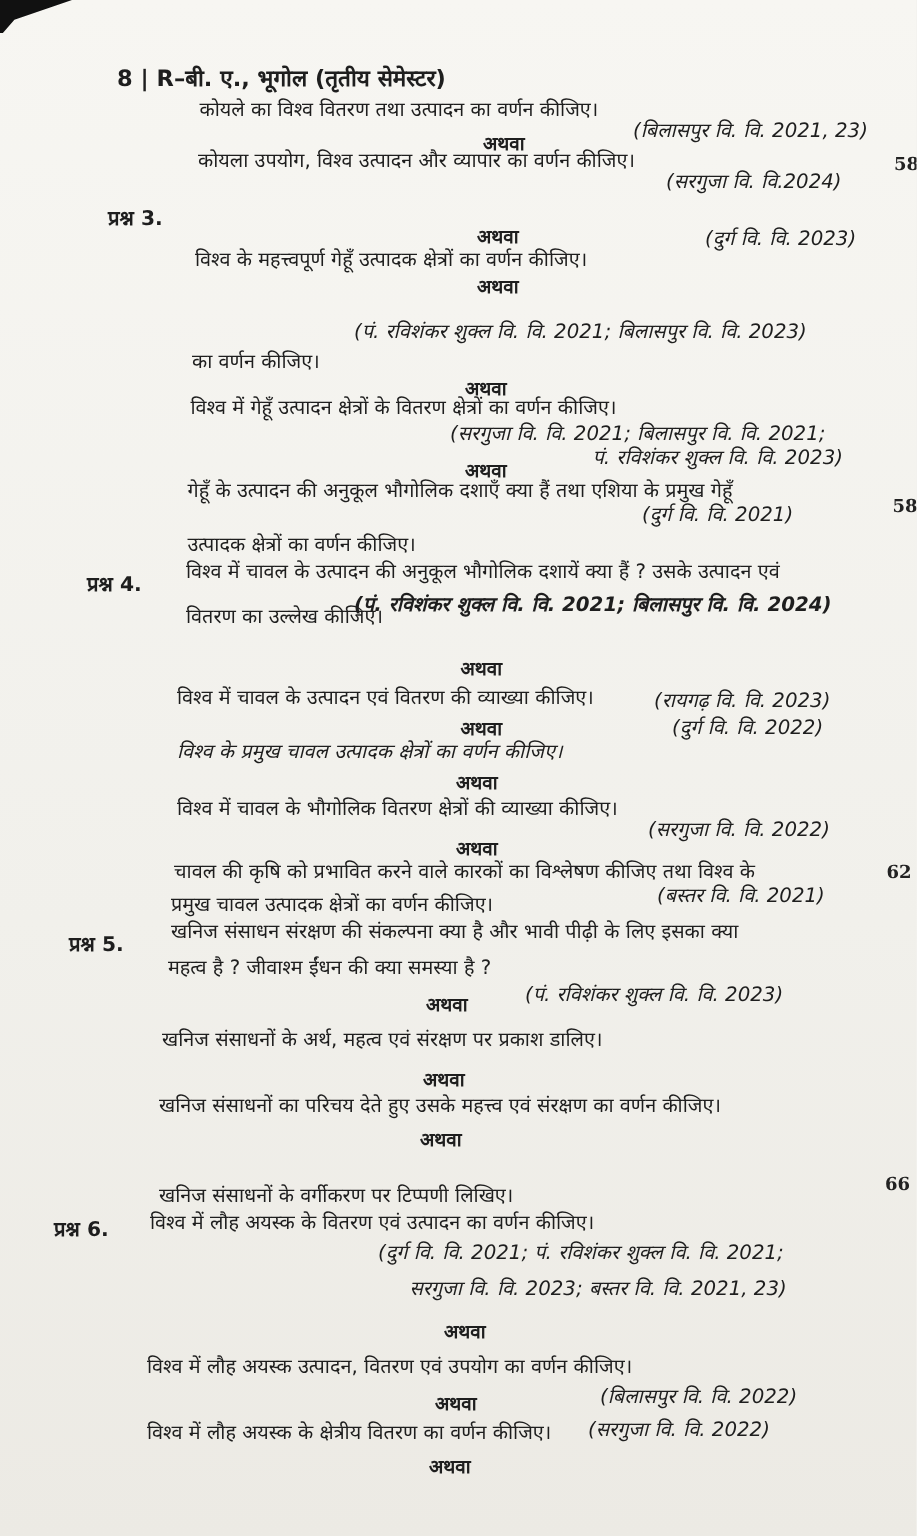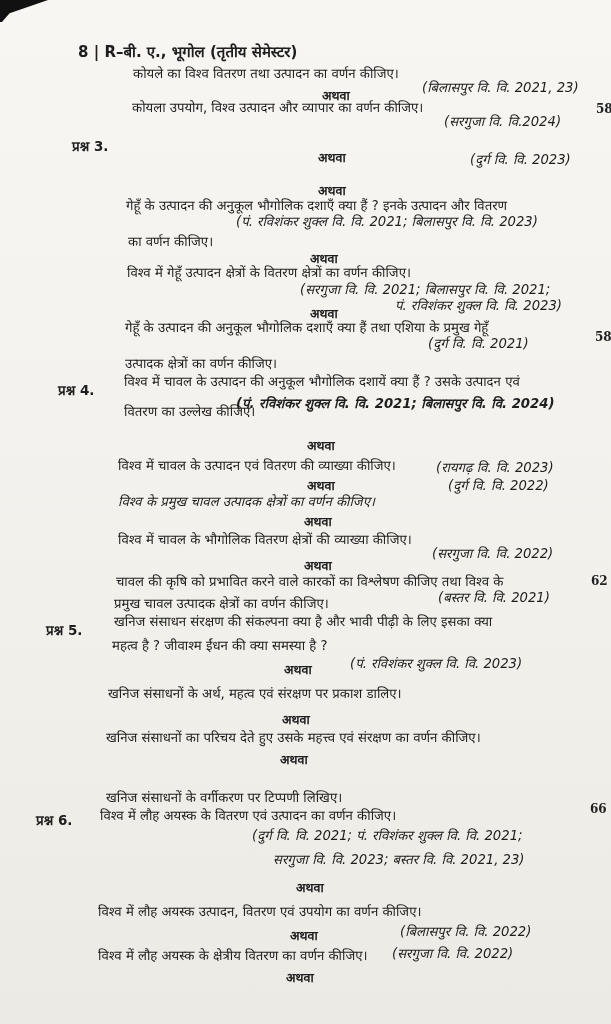--- a/index.html
+++ b/index.html
@@ -39,24 +39,24 @@
 
   <div class="line" style="left:133px;top:66px;">कोयले का विश्व वितरण तथा उत्पादन का वर्णन कीजिए।</div>
   <div class="line cite" style="left:422px;top:80px;">(बिलासपुर वि. वि. 2021, 23)</div>
   <div class="line or" style="left:322px;top:88px;">अथवा</div>
   <div class="line" style="left:132px;top:100px;">कोयला उपयोग, विश्व उत्पादन और व्यापार का वर्णन कीजिए।</div>
   <div class="pg" style="left:596px;top:102px;">58</div>
 
   <div class="line q" style="left:72px;top:138px;">प्रश्न 3.</div>
   <div class="line cite" style="left:444px;top:114px;">(सरगुजा वि. वि.2024)</div>
   <div class="line or" style="left:318px;top:150px;">अथवा</div>
+  <div class="line" style="left:130px;top:166px;">विश्व के महत्त्वपूर्ण गेहूँ उत्पादक क्षेत्रों का वर्णन कीजिए।</div>
   <div class="line cite" style="left:470px;top:152px;">(दुर्ग वि. वि. 2023)</div>
 
   <div class="line or" style="left:318px;top:183px;">अथवा</div>
-  <div class="line" style="left:126px;top:198px;">गेहूँ के उत्पादन की अनुकूल भौगोलिक दशाएँ क्या हैं ? इनके उत्पादन और वितरण</div>
   <div class="line" style="left:128px;top:234px;">का वर्णन कीजिए।</div>
   <div class="line cite" style="left:236px;top:214px;">(पं. रविशंकर शुक्ल वि. वि. 2021; बिलासपुर वि. वि. 2023)</div>
 
   <div class="line or" style="left:310px;top:251px;">अथवा</div>
   <div class="line" style="left:127px;top:265px;">विश्व में गेहूँ उत्पादन क्षेत्रों के वितरण क्षेत्रों का वर्णन कीजिए।</div>
   <div class="line cite" style="left:300px;top:282px;">(सरगुजा वि. वि. 2021; बिलासपुर वि. वि. 2021;</div>
   <div class="line or" style="left:310px;top:306px;">अथवा</div>
   <div class="line cite" style="left:395px;top:298px;">पं. रविशंकर शुक्ल वि. वि. 2023)</div>
 
   <div class="line" style="left:125px;top:320px;">गेहूँ के उत्पादन की अनुकूल भौगोलिक दशाएँ क्या हैं तथा एशिया के प्रमुख गेहूँ</div>
@@ -89,21 +89,21 @@
   <div class="line q" style="left:46px;top:622px;">प्रश्न 5.</div>
   <div class="line" style="left:114px;top:614px;">खनिज संसाधन संरक्षण की संकल्पना क्या है और भावी पीढ़ी के लिए इसका क्या</div>
   <div class="line" style="left:112px;top:638px;">महत्व है ? जीवाश्म ईंधन की क्या समस्या है ?</div>
   <div class="line or" style="left:284px;top:662px;">अथवा</div>
   <div class="line cite" style="left:350px;top:656px;">(पं. रविशंकर शुक्ल वि. वि. 2023)</div>
 
   <div class="line" style="left:108px;top:686px;">खनिज संसाधनों के अर्थ, महत्व एवं संरक्षण पर प्रकाश डालिए।</div>
   <div class="line or" style="left:282px;top:712px;">अथवा</div>
   <div class="line" style="left:106px;top:730px;">खनिज संसाधनों का परिचय देते हुए उसके महत्त्व एवं संरक्षण का वर्णन कीजिए।</div>
   <div class="line or" style="left:280px;top:752px;">अथवा</div>
-  <div class="pg" style="left:590px;top:782px;margin-top:20px;">66</div>
+  <div class="pg" style="left:590px;top:782px;">66</div>
   <div class="line" style="left:106px;top:790px;">खनिज संसाधनों के वर्गीकरण पर टिप्पणी लिखिए।</div>
 
   <div class="line q" style="left:36px;top:812px;">प्रश्न 6.</div>
   <div class="line" style="left:100px;top:808px;">विश्व में लौह अयस्क के वितरण एवं उत्पादन का वर्णन कीजिए।</div>
   <div class="line cite" style="left:252px;top:828px;">(दुर्ग वि. वि. 2021; पं. रविशंकर शुक्ल वि. वि. 2021;</div>
   <div class="line cite" style="left:273px;top:852px;">सरगुजा वि. वि. 2023; बस्तर वि. वि. 2021, 23)</div>
   <div class="line or" style="left:296px;top:880px;">अथवा</div>
 
   <div class="line" style="left:98px;top:904px;">विश्व में लौह अयस्क उत्पादन, वितरण एवं उपयोग का वर्णन कीजिए।</div>
   <div class="line or" style="left:290px;top:928px;">अथवा</div>

